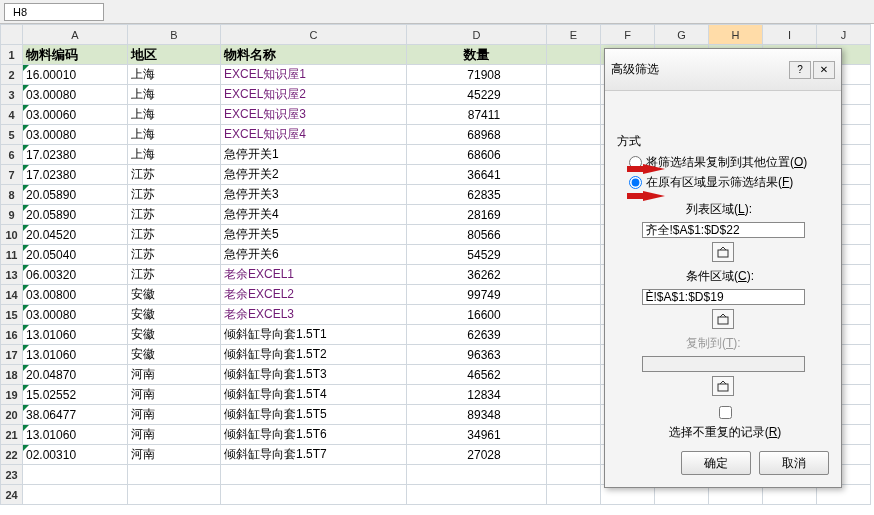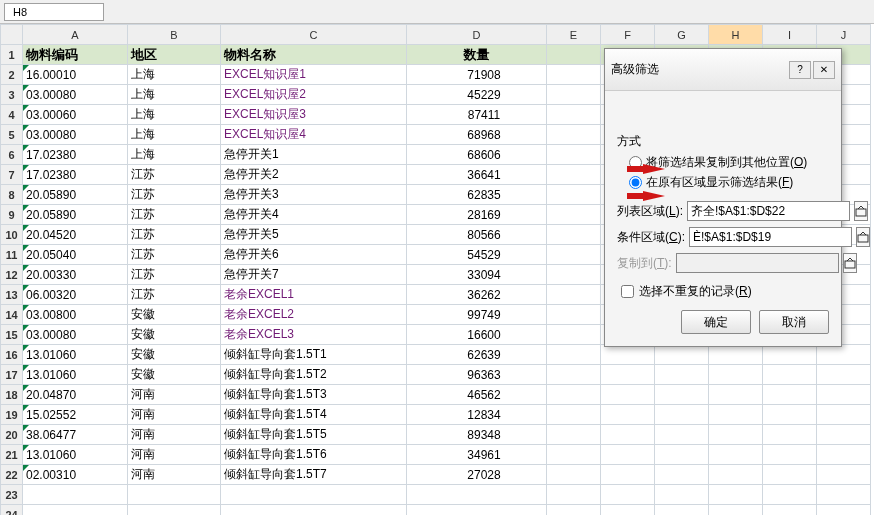--- a/index.html
+++ b/index.html
@@ -32,27 +32,27 @@
     .dialog { position: absolute; left: 604px; top: 48px; width: 238px; background: #f4f4f4; border: 1px solid #888; box-shadow: 2px 2px 6px rgba(0,0,0,0.3); font-size: 12px; }
     .dialog-title { background: linear-gradient(#fdfdfd,#e8e8e8); border-bottom: 1px solid #ccc; height: 42px; display: flex; align-items: center; padding: 0 6px; justify-content: space-between; }
     .dialog-title .ttxt { font-size: 12px; }
     .dialog-title .tbtns { display: flex; gap: 2px; }
     .dialog-title .tbtn { width: 22px; height: 18px; border: 1px solid #aaa; background: #eee; display: flex; align-items: center; justify-content: center; font-size: 10px; cursor: pointer; }
     .dialog-body { padding: 10px 12px 12px 12px; }
     .fieldset-label { margin-bottom: 4px; margin-top: 32px; }
     .radio-group { margin: 0 0 10px 12px; }
     .radio-row { display: flex; align-items: center; gap: 4px; margin: 3px 0; }
     .radio-row input[type=radio] { margin: 0; }
-    .form-row { display: flex; align-items: center; margin: 6px 0; gap: 4px; }
+    .form-row { display: flex; align-items: center; margin: 6px 0; gap: 4px; flex-direction: column; }
     .form-row label { width: 74px; white-space: nowrap; }
     .form-row input[type=text] { flex: 1; height: 20px; border: 1px solid #888; padding: 0 3px; font-size: 12px; background: #fff; }
     .form-row input[type=text]:disabled { background: #f0f0f0; color: #888; }
     .form-row label.disabled { color: #9a9a9a; }
     .range-btn { width: 22px; height: 20px; border: 1px solid #888; background: #f8f8f8; display: flex; align-items: center; justify-content: center; cursor: pointer; font-size: 10px; }
-    .chk-row { display: flex; align-items: center; gap: 5px; margin: 10px 0 10px 4px; }
+    .chk-row { display: flex; align-items: center; gap: 5px; margin: 10px 0 10px 4px; flex-direction: column; }
     .dlg-btns { display: flex; justify-content: flex-end; gap: 8px; margin-top: 4px; }
     .dlg-btn { width: 70px; height: 24px; border: 1px solid #888; background: linear-gradient(#fff,#e4e4e4); cursor: pointer; font-size: 12px; border-radius: 2px; font-family: Liberation Mono, monospace; }
     .und { text-decoration: underline; }
     
     .arrow { position: absolute; width: 0; height: 0; pointer-events: none; }
     .arrow1 { left: 643px; top: 164px; border-left: 22px solid #d01616; border-top: 5px solid transparent; border-bottom: 5px solid transparent; z-index: 50; }
     .arrow1::after { content:""; position:absolute; left:-38px; top:-3px; width:18px; height:6px; background:#d01616; }
     .arrow2 { left: 643px; top: 191px; border-left: 22px solid #d01616; border-top: 5px solid transparent; border-bottom: 5px solid transparent; z-index: 50; }
     .arrow2::after { content:""; position:absolute; left:-38px; top:-3px; width:18px; height:6px; background:#d01616; }
   </style>
@@ -218,33 +218,20 @@
           <td class="col-C-cell">急停开关6</td>
           <td class="col-D-cell">54529</td>
           <td class=""></td>
           <td class=""></td>
           <td class=""></td>
           <td class=""></td>
           <td class=""></td>
           <td class=""></td>
         </tr>
         <tr class="data-row">
-          <th class="row-head">12</th>
-          <td class="col-A-cell">20.00330</td>
-          <td class="col-B-cell">江苏</td>
-          <td class="col-C-cell">急停开关7</td>
-          <td class="col-D-cell">33094</td>
-          <td class=""></td>
-          <td class=""></td>
-          <td class=""></td>
-          <td class=""></td>
-          <td class=""></td>
-          <td class=""></td>
-        </tr>
-        <tr class="data-row">
           <th class="row-head">13</th>
           <td class="col-A-cell">06.00320</td>
           <td class="col-B-cell">江苏</td>
           <td class="col-C-cell red">老余EXCEL1</td>
           <td class="col-D-cell">36262</td>
           <td class=""></td>
           <td class=""></td>
           <td class=""></td>
           <td class=""></td>
           <td class=""></td>

